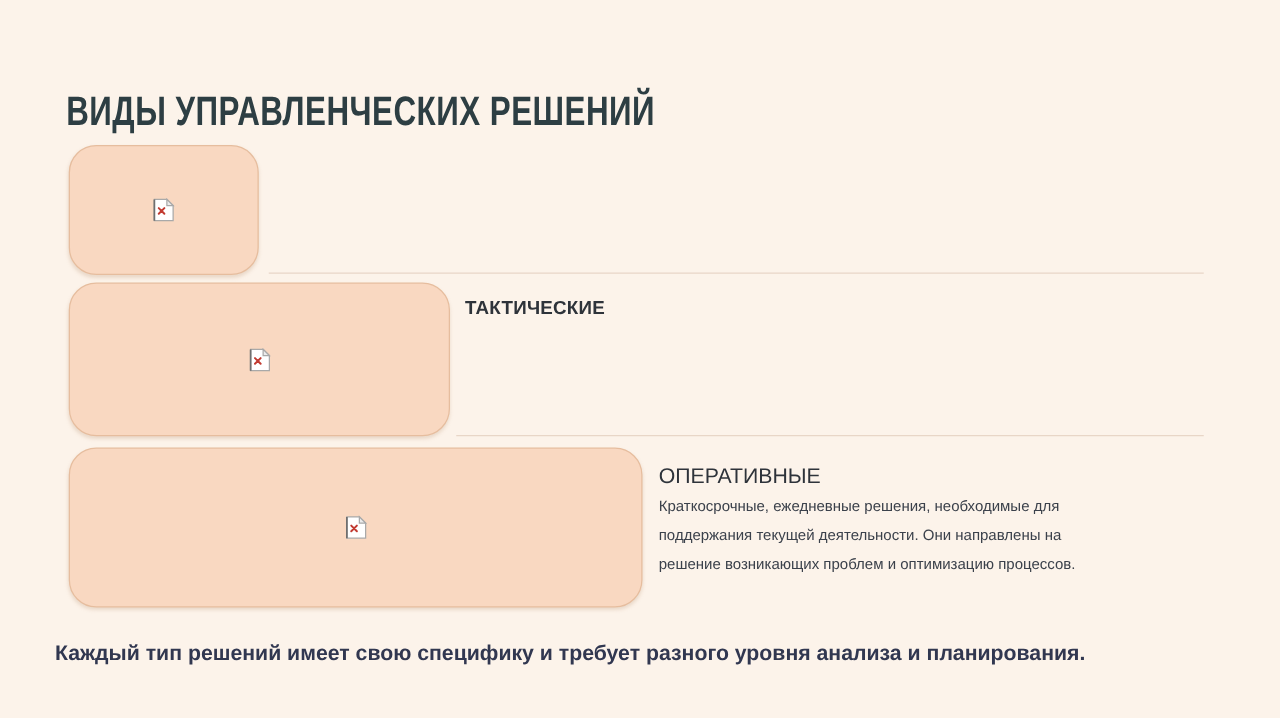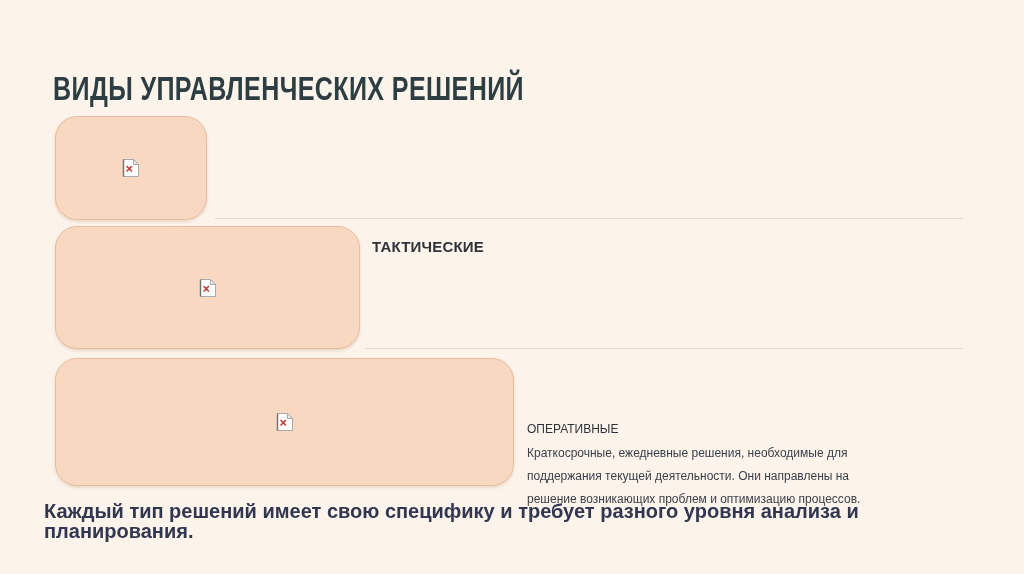--- a/index.html
+++ b/index.html
@@ -54,31 +54,31 @@
     margin:0;
     color:var(--body-text);
   }
   .text-1{left:222px;top:128px;width:600px;}
   .text-1 h2{font-size:15px;font-weight:700;line-height:18px;margin-bottom:9px;letter-spacing:0.2px;}
   .text-1 p{font-size:15.5px;line-height:22px;}
   .text-2{left:372px;top:238px;width:500px;}
   .text-2 h2{font-size:15px;font-weight:700;line-height:18px;margin-bottom:23px;letter-spacing:0.2px;}
   .text-2 p{font-size:15.5px;line-height:23px;}
   .text-3{left:527px;top:370px;width:365px;}
-  .text-3 h2{font-size:12px;font-weight:400;line-height:22px;margin-bottom:2px;margin-top:48px;}
+  .text-3 h2{font-size:17px;font-weight:400;line-height:22px;margin-bottom:2px;}
   .text-3 p{font-size:12px;line-height:23px;}
   .divider{
     position:absolute;height:0;
     border-top:1px solid var(--separator);
   }
   .divider-1{left:215px;top:218px;width:748px;}
   .divider-2{left:365px;top:348px;width:598px;}
   .slide-footer{
-    position:absolute;left:44px;top:501px;width:940px;
-    font-size:20px;font-weight:700;line-height:20px;
+    position:absolute;left:44px;top:513px;width:940px;
+    font-size:17px;font-weight:700;line-height:20px;
     color:var(--footer-text);
   }
 </style>
 </head>
 <body>
 
 <div class="slide">
 
   <h1 class="slide-title">ВИДЫ УПРАВЛЕНЧЕСКИХ РЕШЕНИЙ</h1>
 

